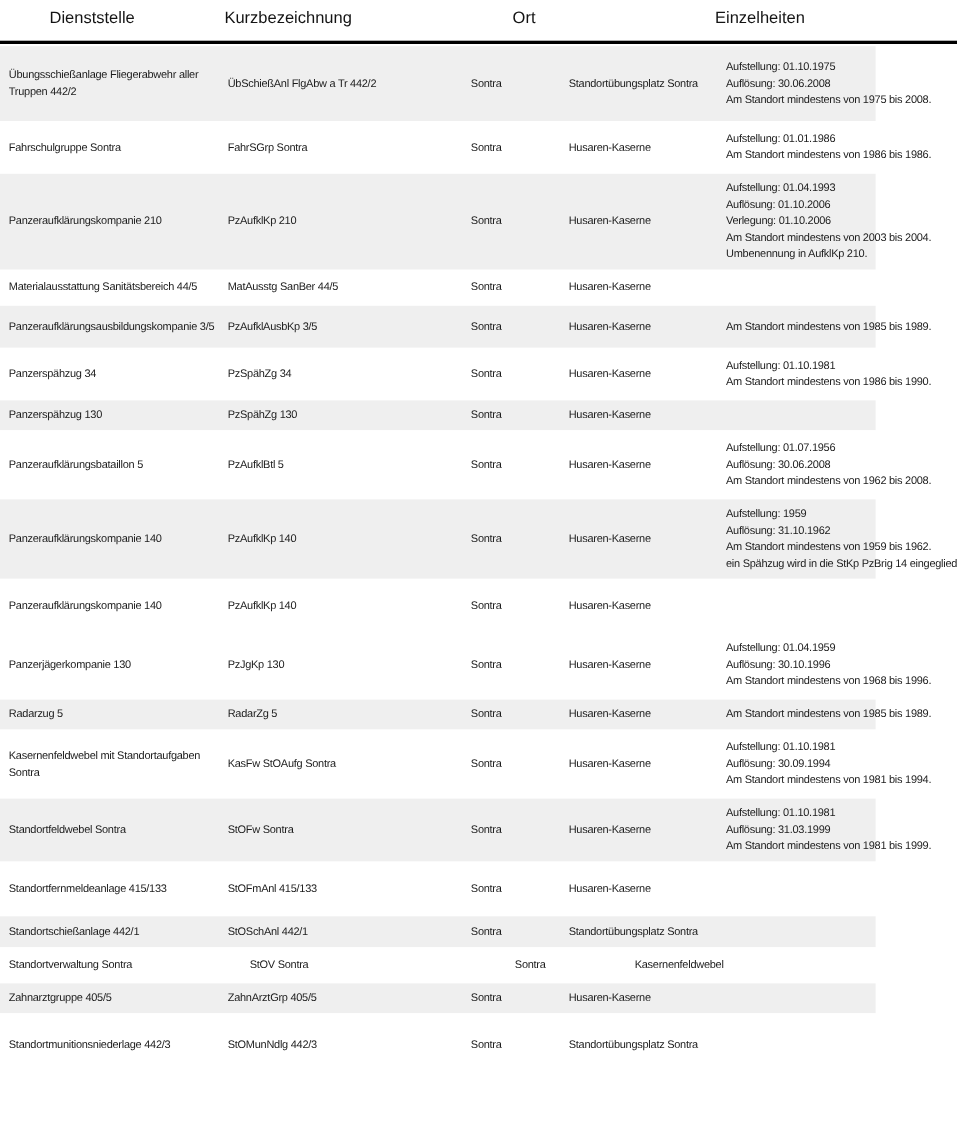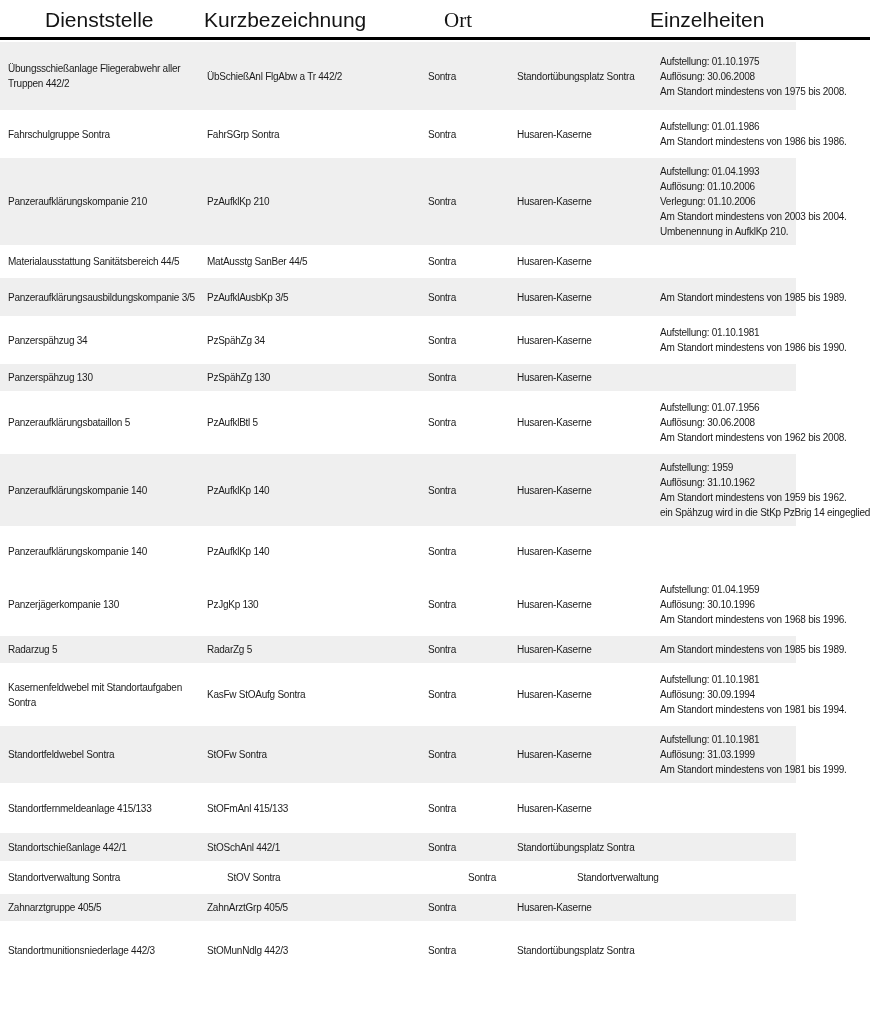--- a/index.html
+++ b/index.html
@@ -15,27 +15,27 @@
   .hdr {
     position: relative;
     height: 37px;
     border-bottom: 3px solid #000;
     margin-bottom: 2px;
     background: #fff;
   }
   .hdr span {
     position: absolute;
     top: 8px;
-    font-size: 21px;
+    font-size: 15px;
     color: #141414;
     white-space: nowrap;
   }
   .h-dienststelle { left: 45px; }
   .h-kurz        { left: 204px; }
-  .h-ort         { left: 444px; font-family: Liberation Serif, serif; }
+  .h-ort         { left: 466px; }
   .h-einzel      { left: 650px; }
 
   
   .t-body { width: 796px; }
   .t-row {
     display: grid;
     grid-template-columns: 199px 185px 100px 168px 1fr;
     align-items: center;
     padding: 6px 0 6px 8px;
     margin-bottom: 3px;
@@ -223,21 +223,21 @@
     <div class="c-name">Standortschießanlage 442/1</div>
     <div class="c-short">StOSchAnl 442/1</div>
     <div class="c-ort">Sontra</div>
     <div class="c-place">Standortübungsplatz Sontra</div>
     <div class="c-details"></div>
   </div>
     <div class="t-row">
     <div class="c-name">Standortverwaltung Sontra</div>
     <div class="c-short">StOV Sontra</div>
     <div class="c-ort">Sontra</div>
-    <div class="c-place">Standortverwaltung</div>
+    <div class="c-place">Kasernenfeldwebel</div>
     <div class="c-details"></div>
   </div>
     <div class="t-row shaded">
     <div class="c-name">Zahnarztgruppe 405/5</div>
     <div class="c-short">ZahnArztGrp 405/5</div>
     <div class="c-ort">Sontra</div>
     <div class="c-place">Husaren-Kaserne</div>
     <div class="c-details"></div>
   </div>
     <div class="t-row">

